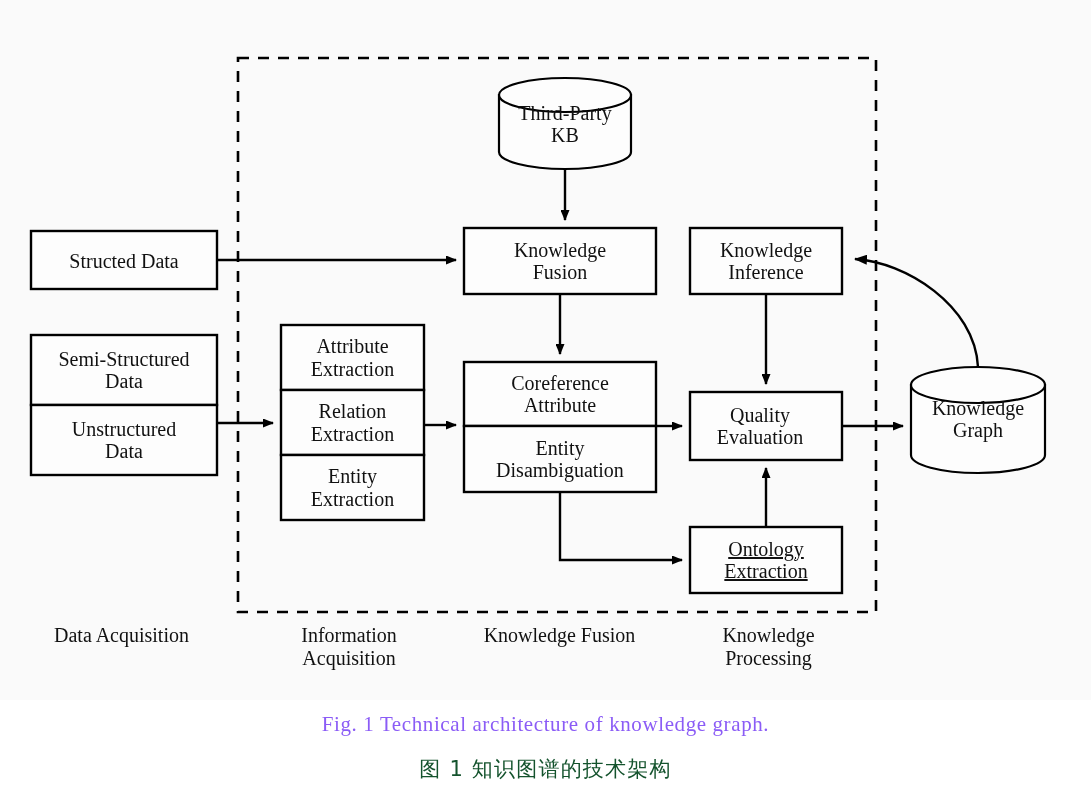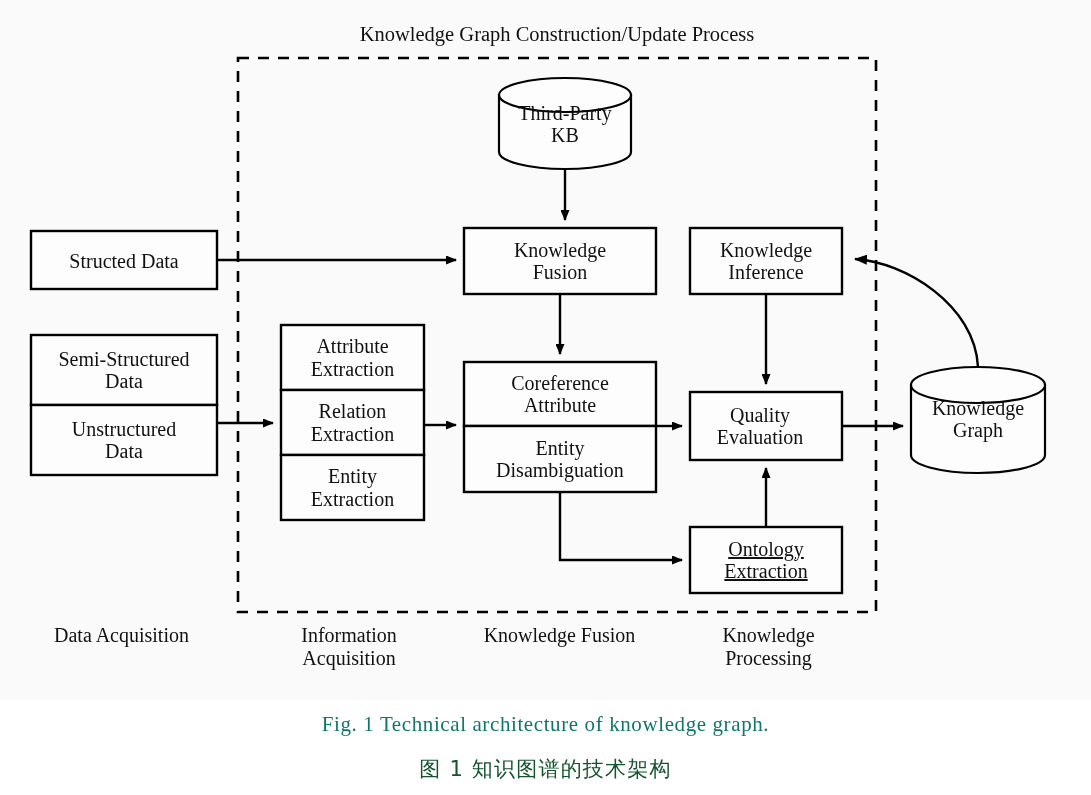--- a/index.html
+++ b/index.html
@@ -57,21 +57,21 @@
     white-space: pre-line;
   }
   .caption-en {
     position: absolute;
     left: 0;
     top: 712px;
     width: 1091px;
     text-align: center;
     font-size: 21px;
     letter-spacing: 0.6px;
-    color: #0f766e;
+    color: #8b5cf6;
   }
   .caption-zh {
     position: absolute;
     left: 0;
     top: 755px;
     width: 1091px;
     text-align: center;
     font-size: 21px;
     letter-spacing: 1.2px;
     color: #14532d;
@@ -141,21 +141,20 @@
 
     <line x1="766" y1="527" x2="766" y2="468" stroke="#000" stroke-width="2.4" marker-end="url(#arrowhead)"></line>
 
     <line x1="766" y1="294" x2="766" y2="384" stroke="#000" stroke-width="2.4" marker-end="url(#arrowhead)"></line>
 
     <line x1="842" y1="426" x2="903" y2="426" stroke="#000" stroke-width="2.4" marker-end="url(#arrowhead)"></line>
 
     <path d="M978,367 C975,305 905,262 855,259" fill="none" stroke="#000" stroke-width="2.4" marker-end="url(#arrowhead2)"></path>
   </svg>
 
-  <div class="proc-title" style="left:238px; top:23px; width:638px;">Knowledge Graph Construction/Update Process</div>
 
   <div class="node-label" style="left:31px; top:231px; width:186px; height:60px;">Structed Data</div>
   <div class="node-label" style="left:31px; top:335px; width:186px; height:70px;">Semi-Structured
 Data</div>
   <div class="node-label" style="left:31px; top:405px; width:186px; height:70px;">Unstructured
 Data</div>
 
   <div class="node-label" style="left:281px; top:325px; width:143px; height:65px;">Attribute
 Extraction</div>
   <div class="node-label" style="left:281px; top:390px; width:143px; height:65px;">Relation

